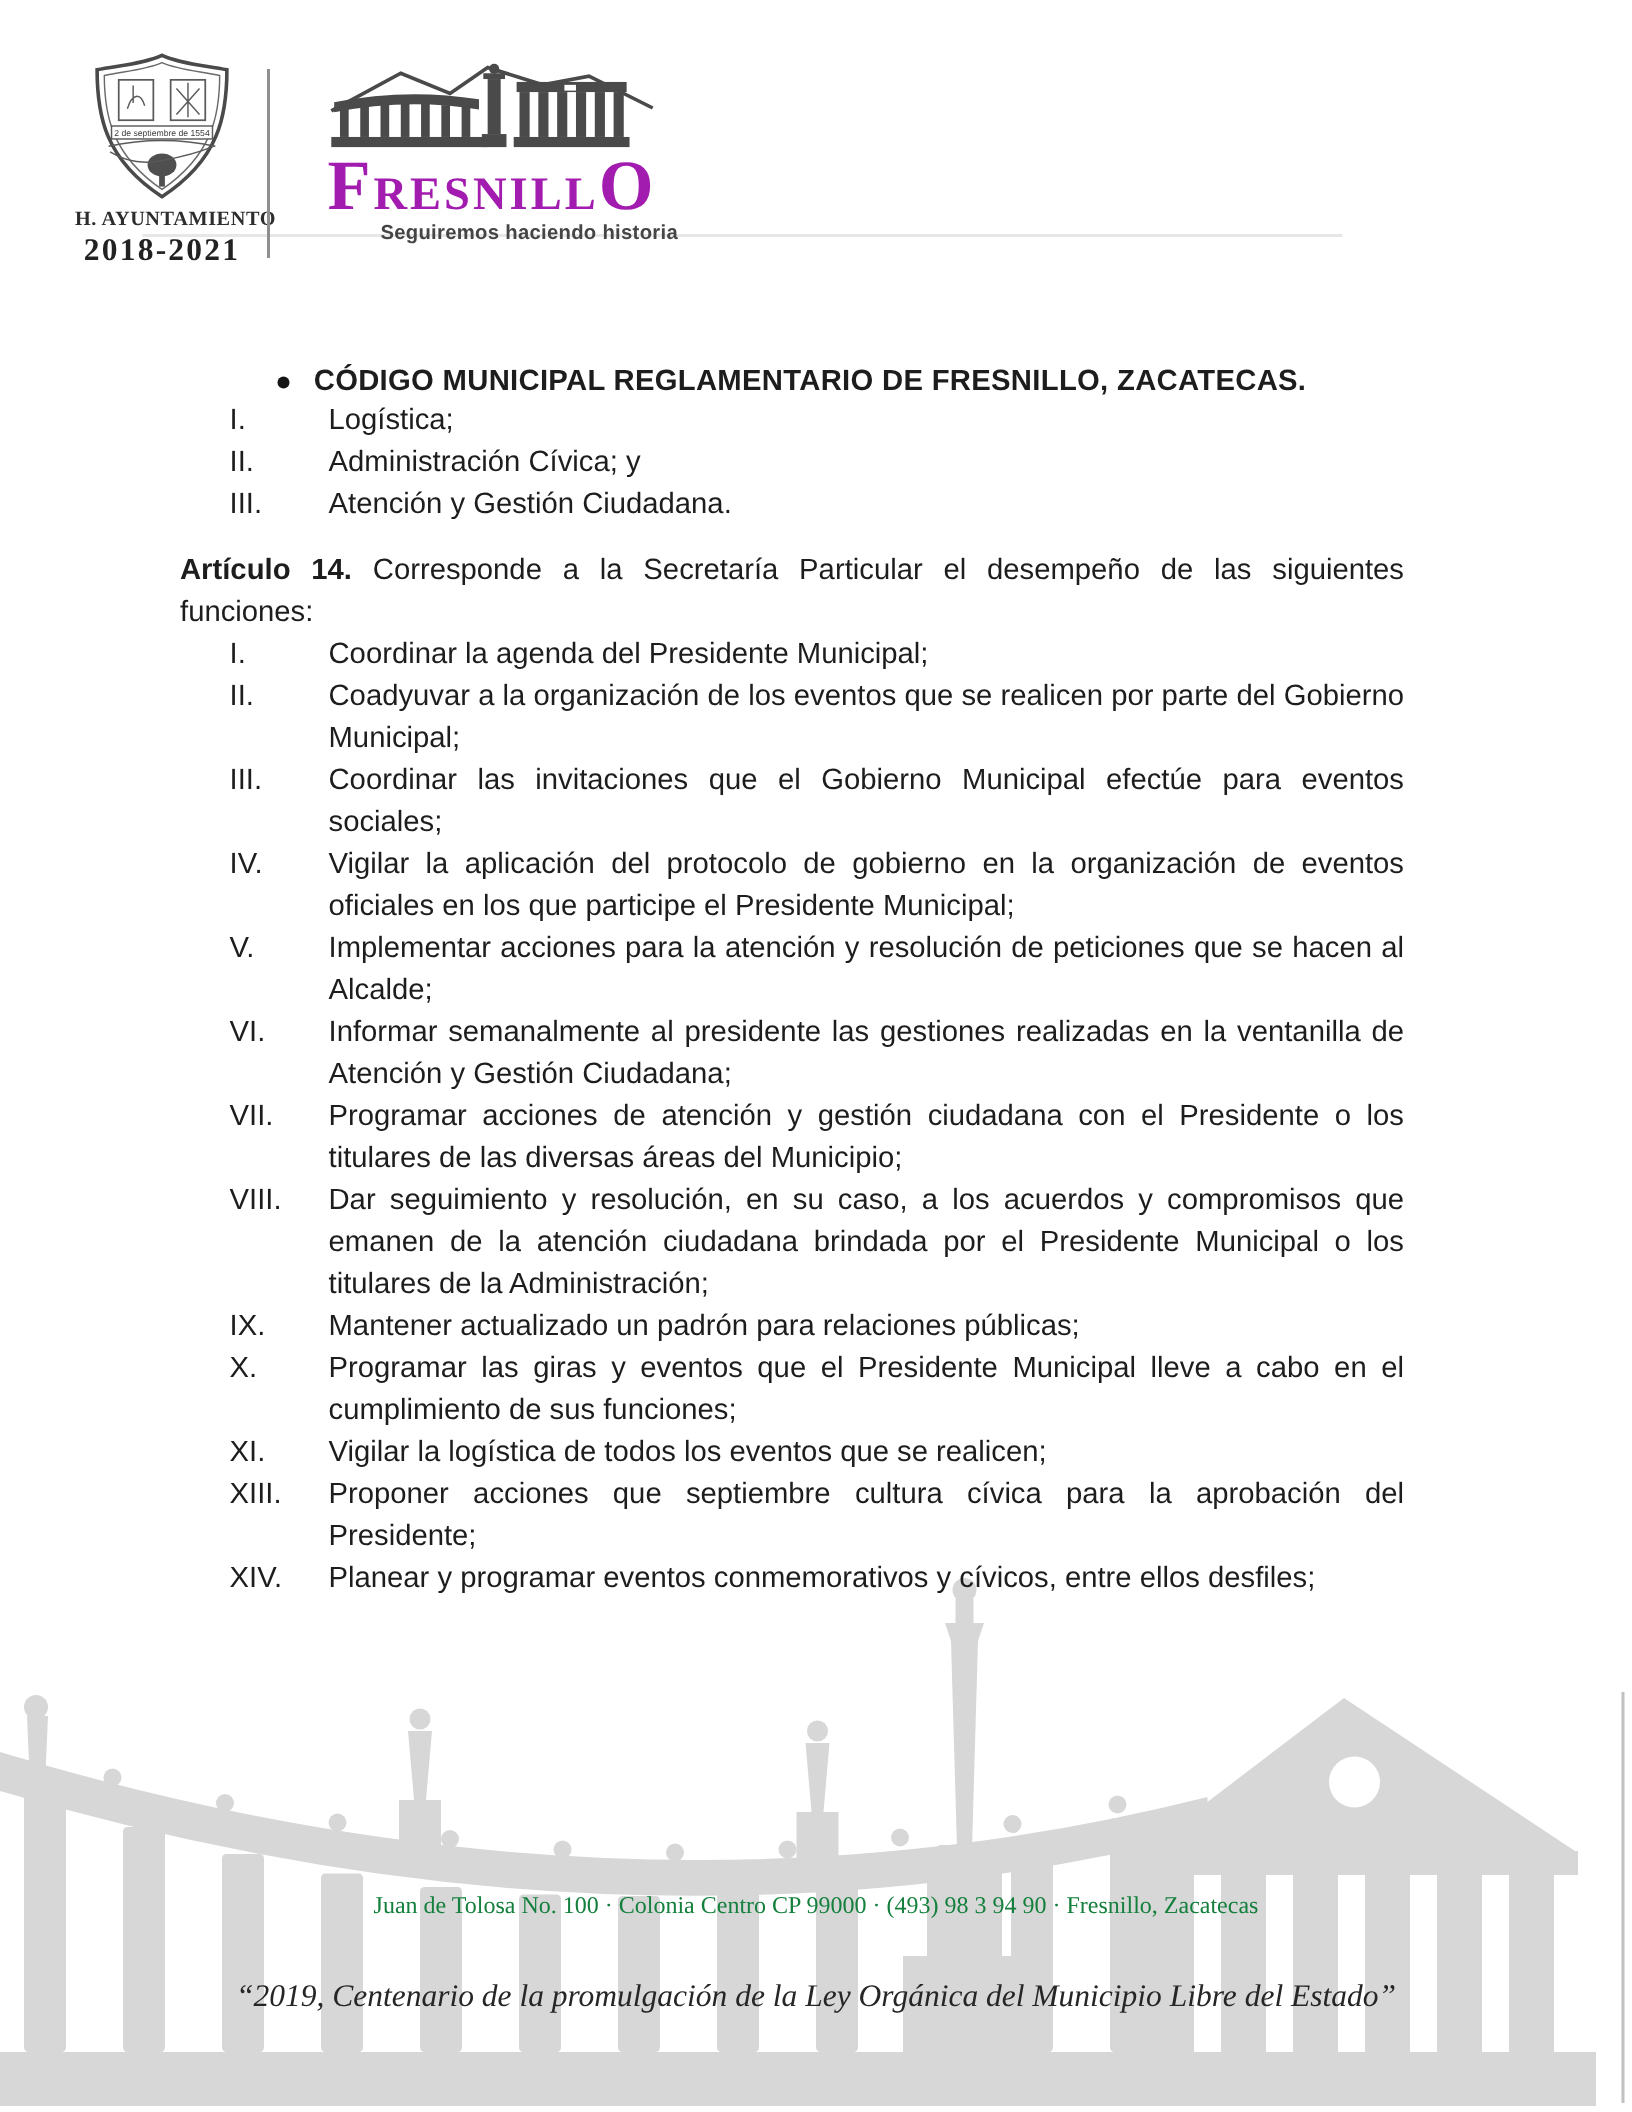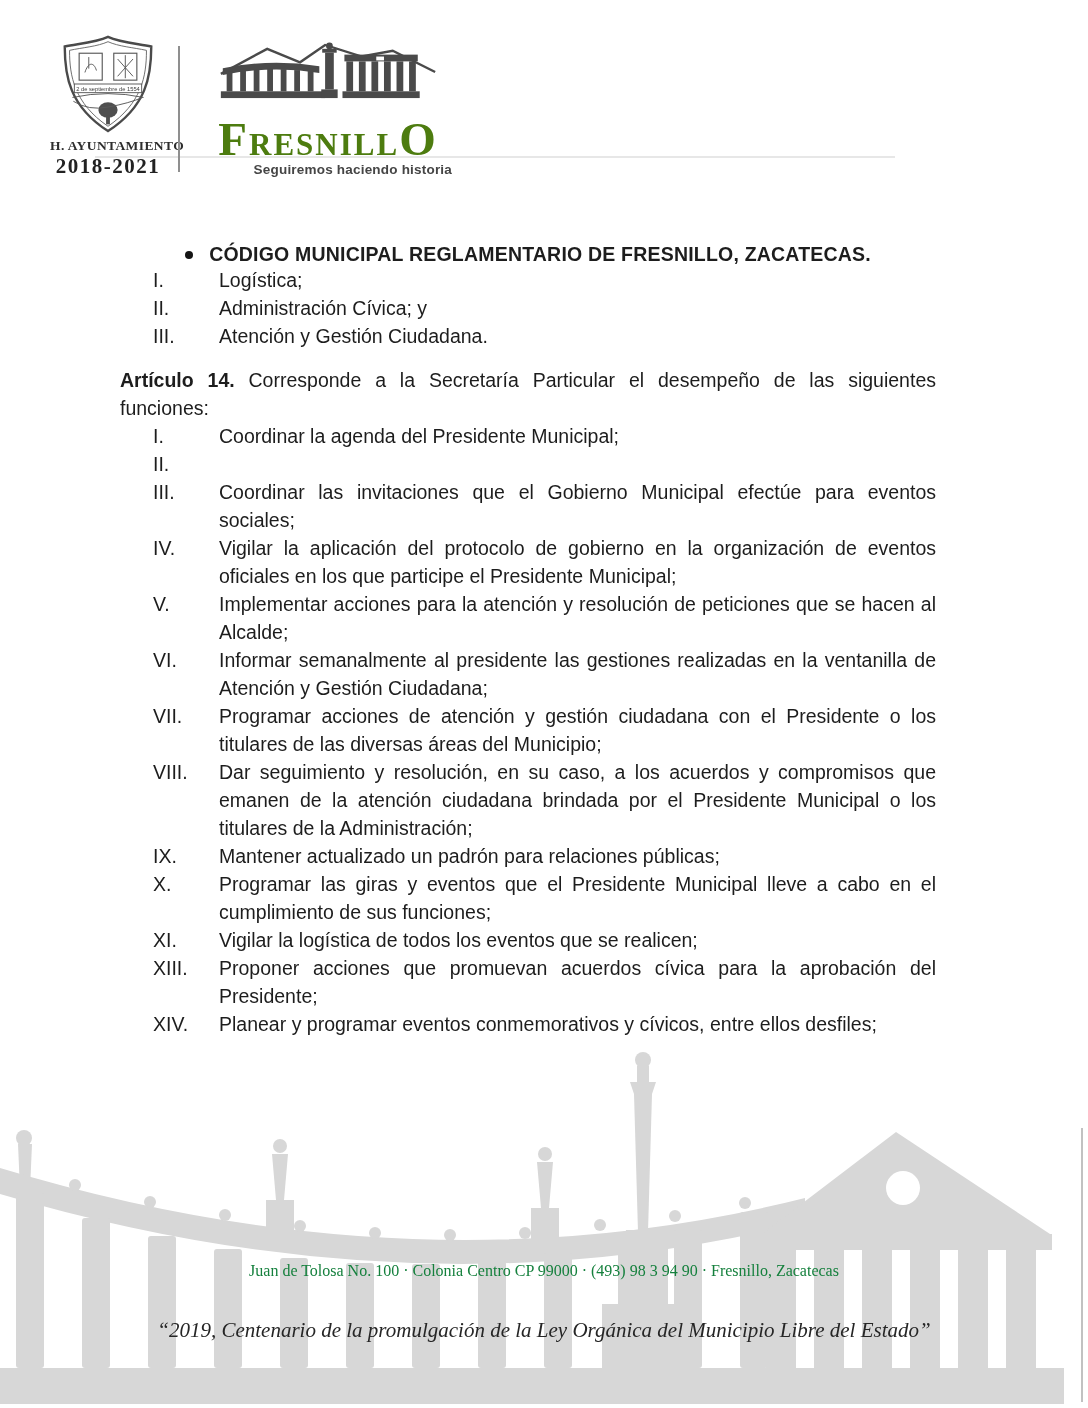--- a/index.html
+++ b/index.html
@@ -16,22 +16,22 @@
   .crest svg { width:98px; height:100px; display:block; margin:0 auto; }
   .crest-l1 { font-family:"Liberation Serif", serif; font-size:13.5px; font-weight:700;
               letter-spacing:.4px; color:#2e2e2e; margin-top:4px; white-space:nowrap; }
   .crest-l2 { font-family:"Liberation Serif", serif; font-size:21px; font-weight:700;
               letter-spacing:1.5px; color:#222; }
   .hdr-divider { position:absolute; left:178px; top:46px; width:2px; height:126px;
                  background:#8f8f8f; z-index:1; }
   .brand { position:absolute; left:204px; top:40px; width:248px; text-align:center;
            color:#4a4a4a; z-index:1; }
   .brand-icon svg { width:222px; height:64px; display:block; margin:0 auto; }
-  .wordmark { font-family:"Liberation Serif", serif; font-weight:700; color:#4d7c0f;
-              line-height:.85; letter-spacing:2px; margin-top:16px; white-space:nowrap; }
+  .wordmark { font-family:"Liberation Serif", serif; font-weight:700; color:#a21caf;
+              line-height:.85; letter-spacing:2px; margin-top:1px; white-space:nowrap; }
   .wm-big { font-size:47px; } .wm-mid { font-size:31px; }
   .tagline { font-size:13.5px; font-weight:700; color:#454545; text-align:right;
              padding-left:34px; margin-top:2px; letter-spacing:.2px; }
   .scan-smudge { position:absolute; left:95px; top:156px; width:800px; height:2px;
                  background:#e7e7e7; z-index:0; }
   .scan-line-right { position:absolute; left:1081px; top:1128px; width:2px; height:274px;
                      background:#a6a6a6; opacity:.7; z-index:2; }
   
   main { position:relative; z-index:1; padding:243px 152px 0 120px; }
   .doc-title { display:flex; align-items:center; justify-content:center; gap:16px; }
@@ -198,20 +198,21 @@
       <strong>Artículo 14.</strong>
       <span>Corresponde a la Secretaría Particular el desempeño de las siguientes funciones:</span>
     </p>
     <div class="list">
       <div class="li">
         <span class="num">I.</span>
         <span class="itxt">Coordinar la agenda del Presidente Municipal;</span>
       </div>
       <div class="li">
         <span class="num">II.</span>
+        <span class="itxt">Coadyuvar a la organización de los eventos que se realicen por parte del Gobierno Municipal;</span>
       </div>
       <div class="li">
         <span class="num">III.</span>
         <span class="itxt">Coordinar las invitaciones que el Gobierno Municipal efectúe para eventos sociales;</span>
       </div>
       <div class="li">
         <span class="num">IV.</span>
         <span class="itxt">Vigilar la aplicación del protocolo de gobierno en la organización de eventos oficiales en los que participe el Presidente Municipal;</span>
       </div>
       <div class="li">
@@ -237,21 +238,21 @@
       <div class="li">
         <span class="num">X.</span>
         <span class="itxt">Programar las giras y eventos que el Presidente Municipal lleve a cabo en el cumplimiento de sus funciones;</span>
       </div>
       <div class="li">
         <span class="num">XI.</span>
         <span class="itxt">Vigilar la logística de todos los eventos que se realicen;</span>
       </div>
       <div class="li">
         <span class="num">XIII.</span>
-        <span class="itxt">Proponer acciones que promuevan acuerdos cívica para la aprobación del Presidente;</span>
+        <span class="itxt">Proponer acciones que septiembre cultura cívica para la aprobación del Presidente;</span>
       </div>
       <div class="li">
         <span class="num">XIV.</span>
         <span class="itxt">Planear y programar eventos conmemorativos y cívicos, entre ellos desfiles;</span>
       </div>
     </div>
   </main>
 
   <div class="address">Juan de Tolosa No. 100 · Colonia Centro CP 99000 · (493) 98 3 94 90 · Fresnillo, Zacatecas</div>
   <div class="quote">“2019, Centenario de la promulgación de la Ley Orgánica del Municipio Libre del Estado”</div>

